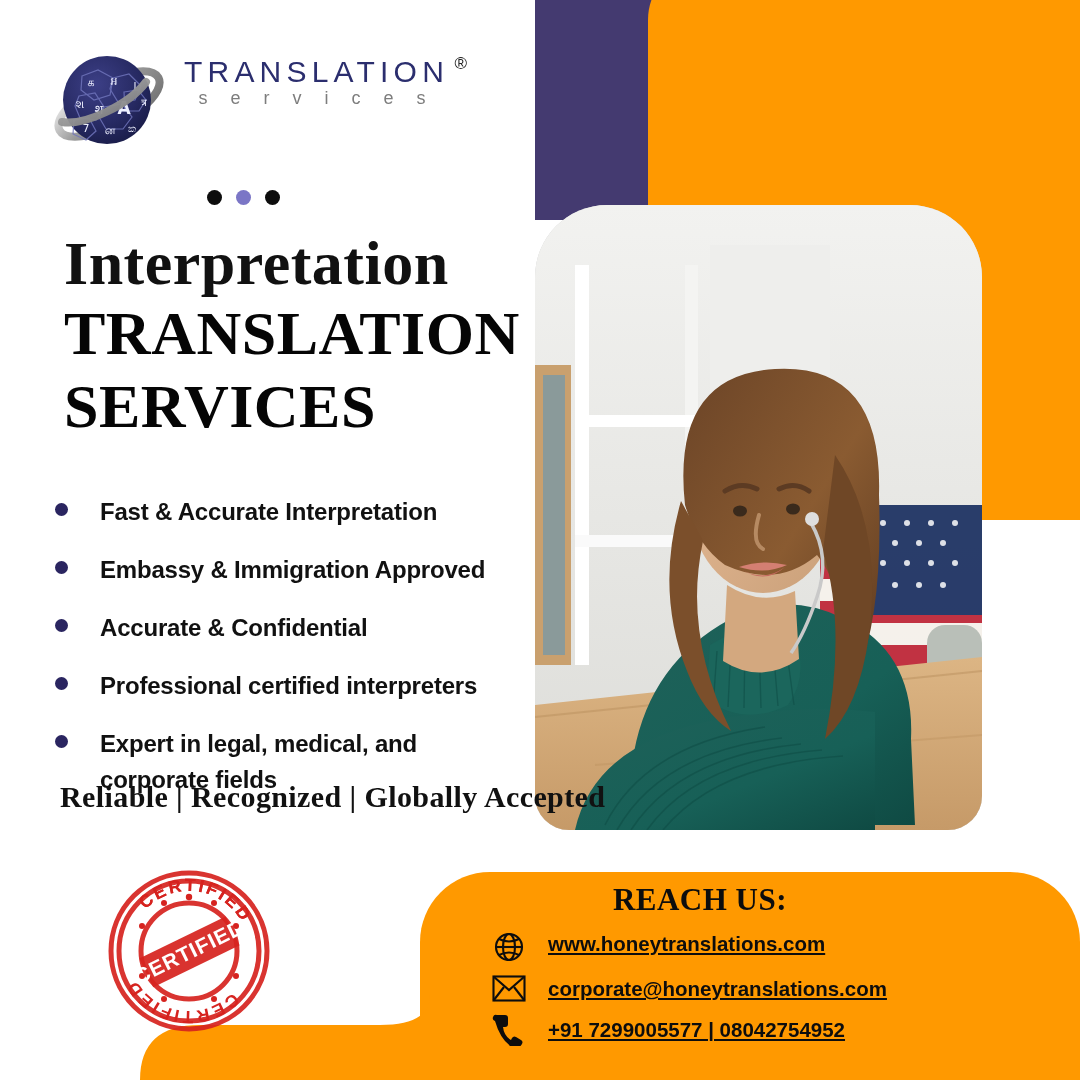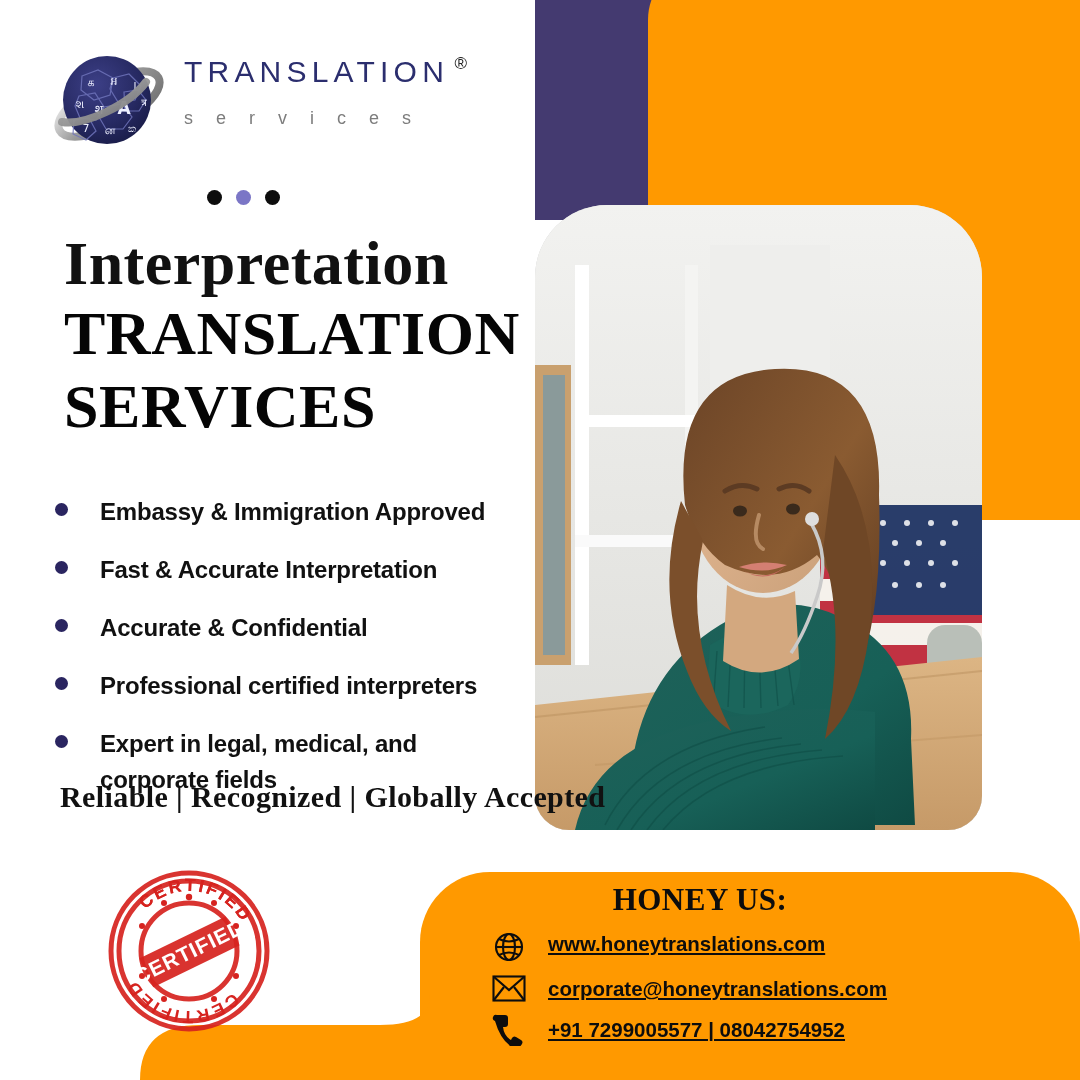--- a/index.html
+++ b/index.html
@@ -68,21 +68,21 @@
     font-size:17px; color:#222; font-family:"Liberation Sans", sans-serif;
   }
   .logo-translation {
     font-family:"Liberation Sans", sans-serif;
     font-size:30px; letter-spacing:5.2px; color:#2B2E6E;
     margin-top:2px; line-height:1.05;
   }
   .logo-services {
     font-family:"Liberation Sans", sans-serif;
     font-size:18px; letter-spacing:9px; color:#7d7d7d;
-    margin-top:20px; 
+    margin-top:0; text-align:center;
   }
   .dots {
     position:absolute; left:207px; top:190px; z-index:6;
     display:flex; gap:14px; align-items:center;
   }
   .dot { width:15px; height:15px; border-radius:50%; }
 
   
   .headline { position:absolute; left:64px; top:232px; z-index:6; }
   .h-script {
@@ -353,25 +353,25 @@
 
   <div class="headline">
     <div class="h-script">Interpretation</div>
     <div class="h-main">TRANSLATION</div>
     <div class="h-main">SERVICES</div>
   </div>
 
   <div class="bullets">
     <div class="bullet-row">
       <span class="bullet-dot"></span>
-      <span class="bullet-text">Embassy &amp; Immigration Approved</span>
+      <span class="bullet-text">Fast &amp; Accurate Interpretation</span>
     </div>
     <div class="bullet-row">
       <span class="bullet-dot"></span>
-      <span class="bullet-text">Fast &amp; Accurate Interpretation</span>
+      <span class="bullet-text">Embassy &amp; Immigration Approved</span>
     </div>
     <div class="bullet-row">
       <span class="bullet-dot"></span>
       <span class="bullet-text">Accurate &amp; Confidential</span>
     </div>
     <div class="bullet-row">
       <span class="bullet-dot"></span>
       <span class="bullet-text">Professional certified interpreters</span>
     </div>
     <div class="bullet-row">
@@ -421,21 +421,21 @@
         <circle cx="110" cy="133" r="3"></circle>
       </g>
     </svg>
   </div>
 
   <div class="footer"></div>
   <svg class="footer-curve" viewBox="0 0 290 85" preserveAspectRatio="none">
     <path d="M290 0 L290 85 L0 85 L0 85 Q0 30 60 30 L240 30 Q290 30 290 0 Z" fill="#FF9900"></path>
   </svg>
 
-  <div class="reach-title">HONEY US:</div>
+  <div class="reach-title">REACH US:</div>
 
   <div class="contact-list">
 
     <div class="contact-row web">
       <span class="c-icon">
         <svg width="34" height="34" viewBox="0 0 34 34" fill="none" stroke="#0d0d0d" stroke-width="2.1">
           <circle cx="17" cy="17" r="13"></circle>
           <ellipse cx="17" cy="17" rx="6" ry="13"></ellipse>
           <line x1="4" y1="17" x2="30" y2="17"></line>
           <path d="M7 9 q10 5 20 0"></path>

